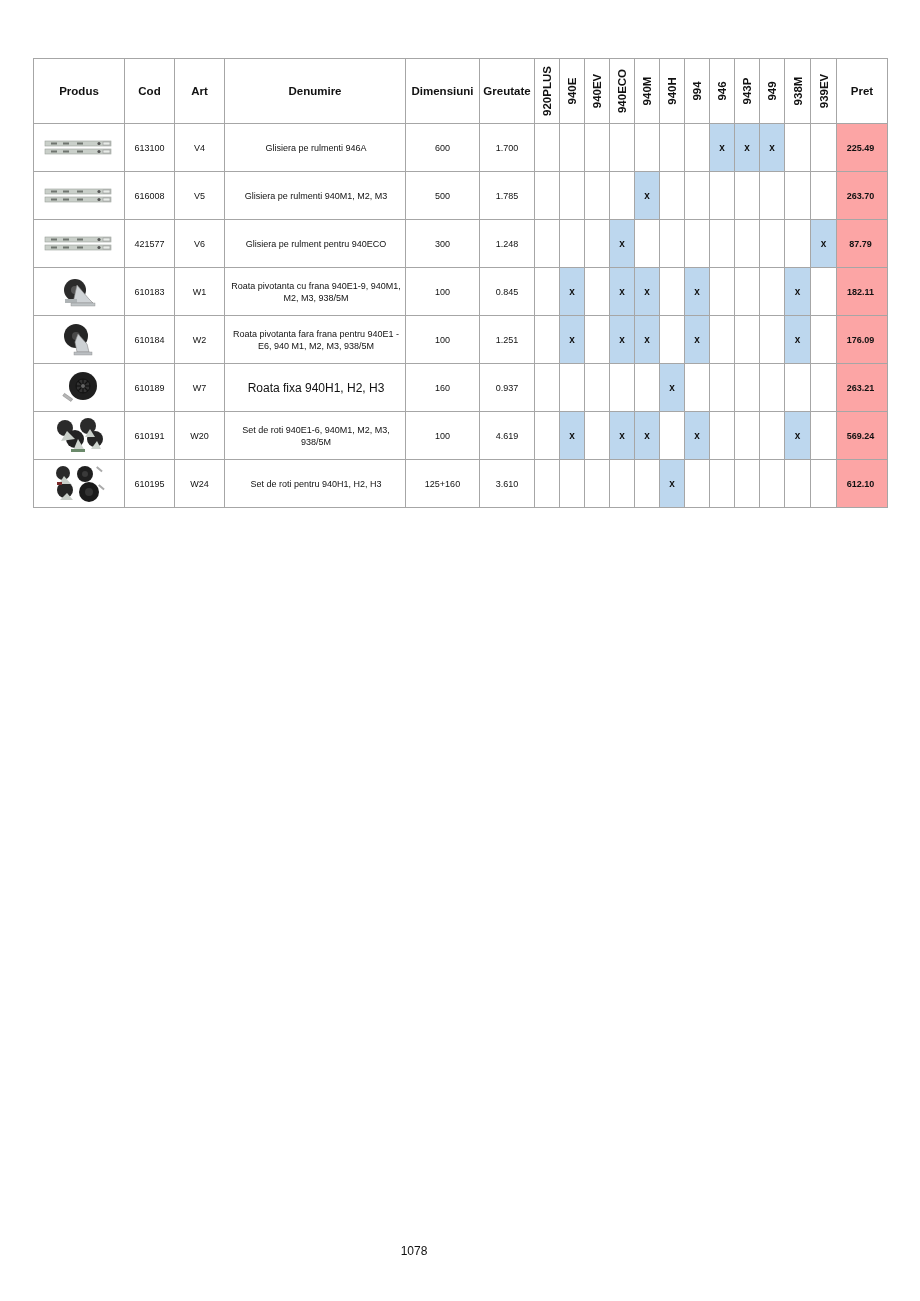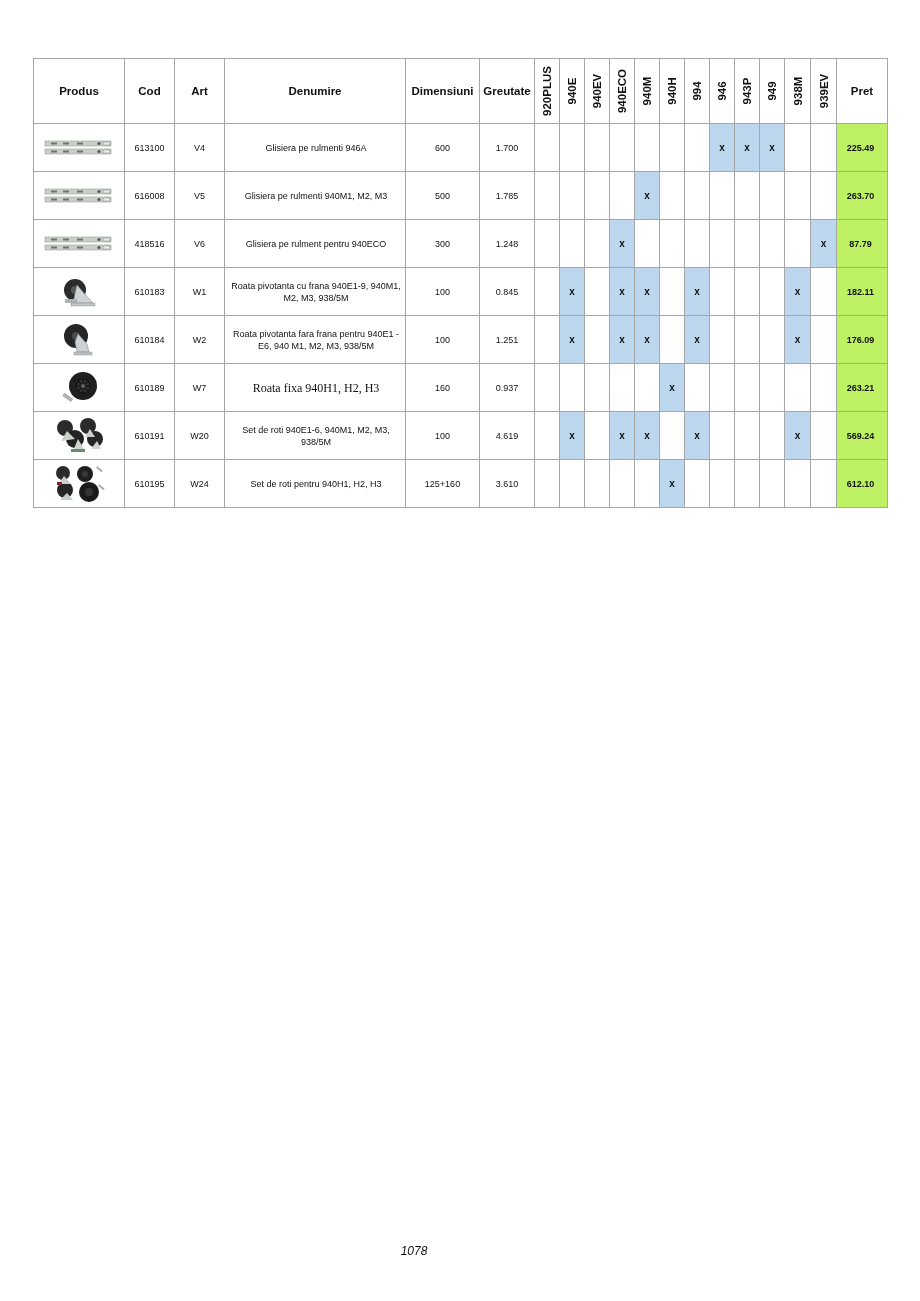--- a/index.html
+++ b/index.html
@@ -53,49 +53,47 @@
     font-size: 9px;
   }
   td.denumire {
     text-align: center;
     padding-left: 2px !important;
     line-height: 12px;
     margin-left: 36px;
   }
   td.denumire.big {
     font-size: 12px !important;
-    font-family: Liberation Serif, serif;
   }
   td.mark {
     font-weight: bold;
     font-size: 10px !important;
   }
   td.mark.on {
     background: #bdd7ee;
   }
   td.price {
-    background: #bef264;
+    background: #fca5a5;
     text-align: center;
     padding-right: 3px !important;
     font-weight: bold;
     font-size: 9px !important;
   }
   .thumb {
     display: block;
     margin: 0 auto;
   }
   .page-number {
     position: absolute;
     top: 1244px;
     left: 0;
     width: 828px;
     text-align: center;
     font-size: 12px;
     color: #111;
-    font-style: italic;
   }
 </style>
 </head>
 <body>
 
 <table class="catalog">
   <colgroup>
     <col style="width:91px">
     <col style="width:50px">
     <col style="width:50px">
@@ -246,21 +244,21 @@
                 <rect x="34" y="3.5" width="6" height="2"></rect>
                 <rect x="8" y="11.5" width="6" height="2"></rect>
                 <rect x="20" y="11.5" width="6" height="2"></rect>
                 <rect x="34" y="11.5" width="6" height="2"></rect>
               </g>
               <circle cx="56" cy="4.5" r="1.6" fill="#555"></circle>
               <circle cx="56" cy="12.5" r="1.6" fill="#555"></circle>
               <rect x="60" y="3" width="7" height="3" fill="#e8ece8" stroke="#888" stroke-width="0.5"></rect>
               <rect x="60" y="11" width="7" height="3" fill="#e8ece8" stroke="#888" stroke-width="0.5"></rect>
             </svg></span></td>
-        <td>418516</td>
+        <td>421577</td>
         <td>V6</td>
         <td class="denumire">Glisiera pe rulment pentru 940ECO</td>
         <td>300</td>
         <td>1.248</td>
         <td class="mark"></td>
         <td class="mark"></td>
         <td class="mark"></td>
         <td class="mark on">x</td>
         <td class="mark"></td>
         <td class="mark"></td>

